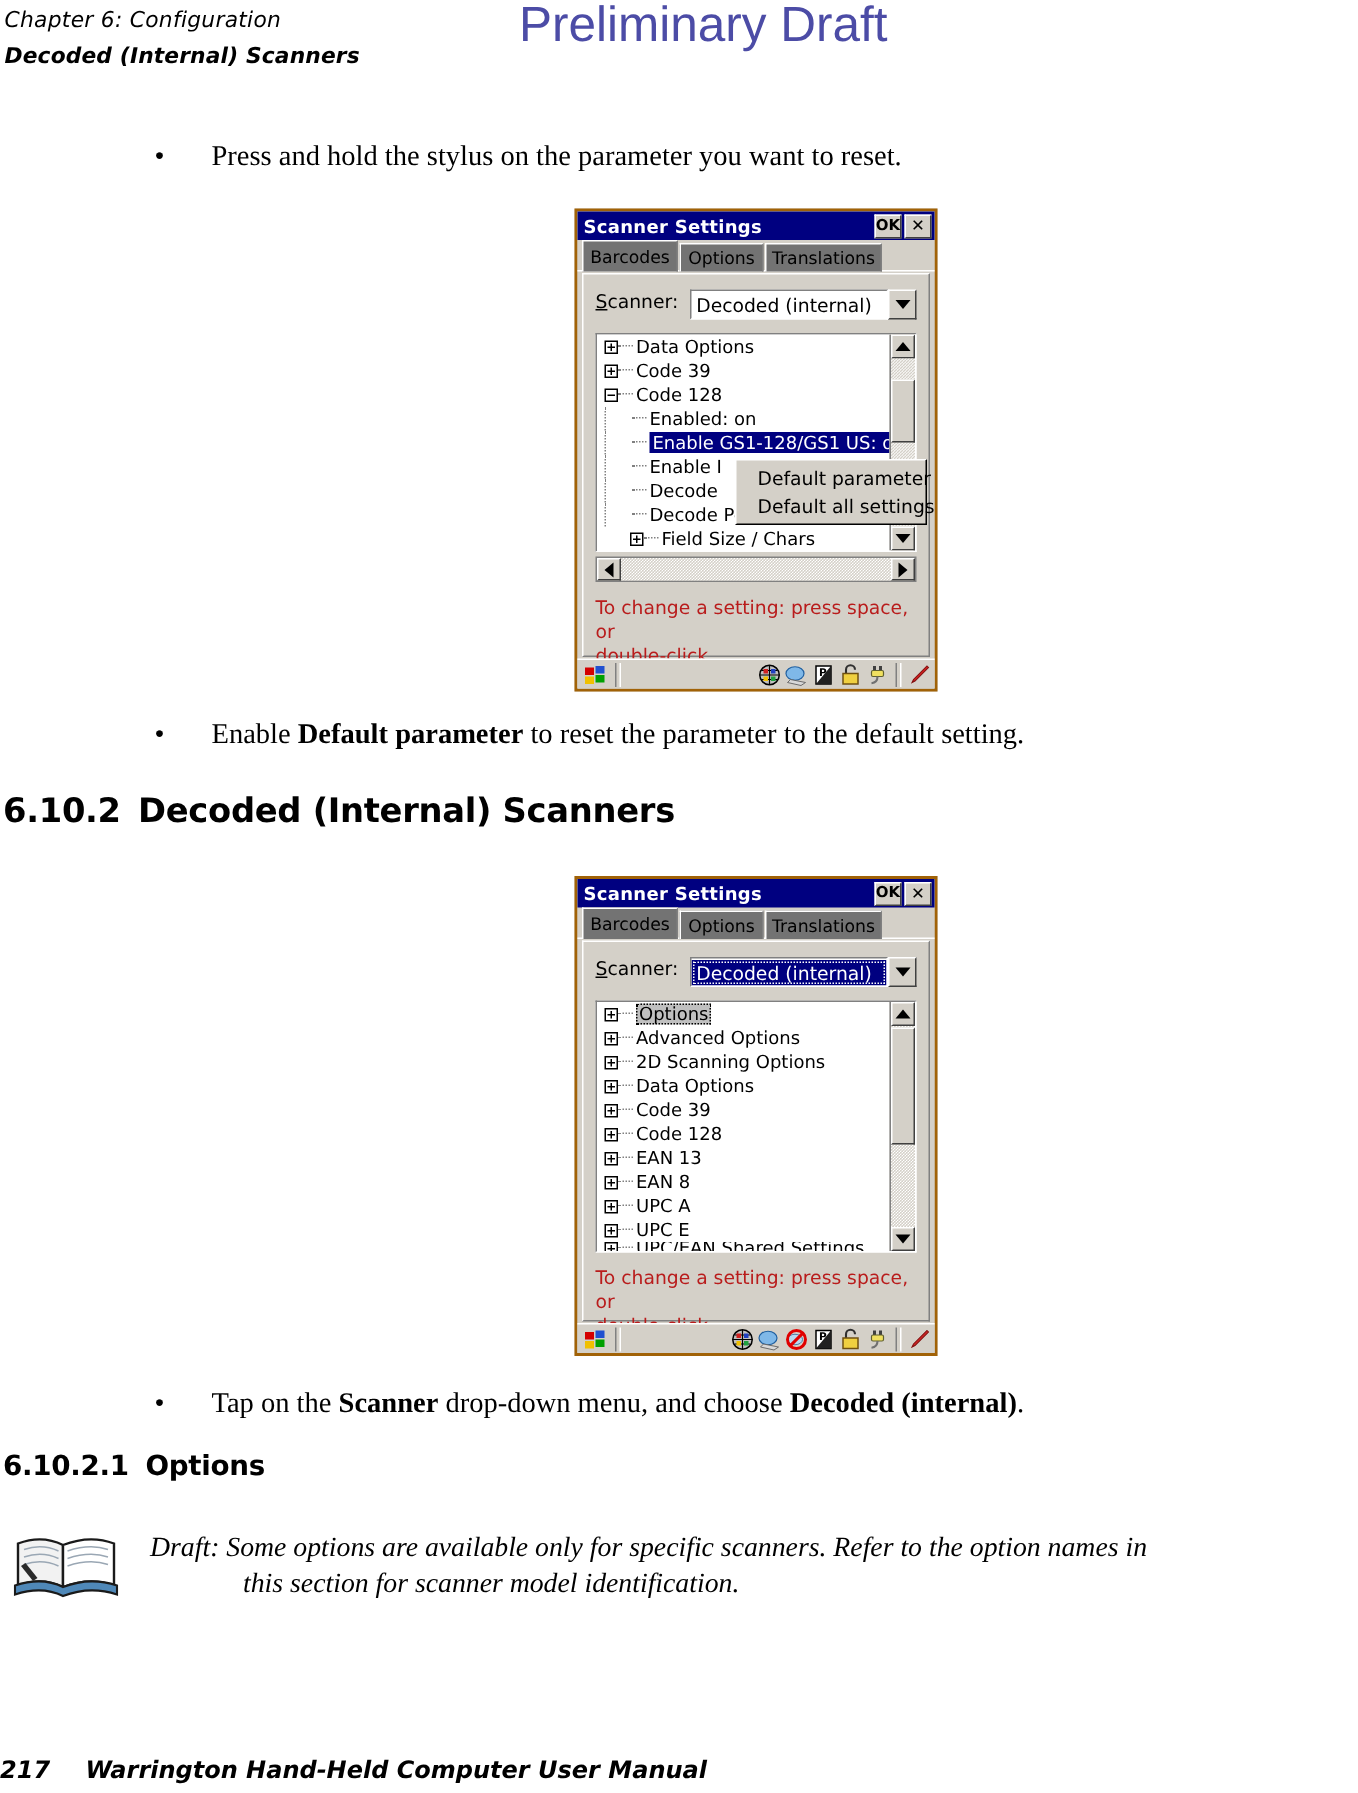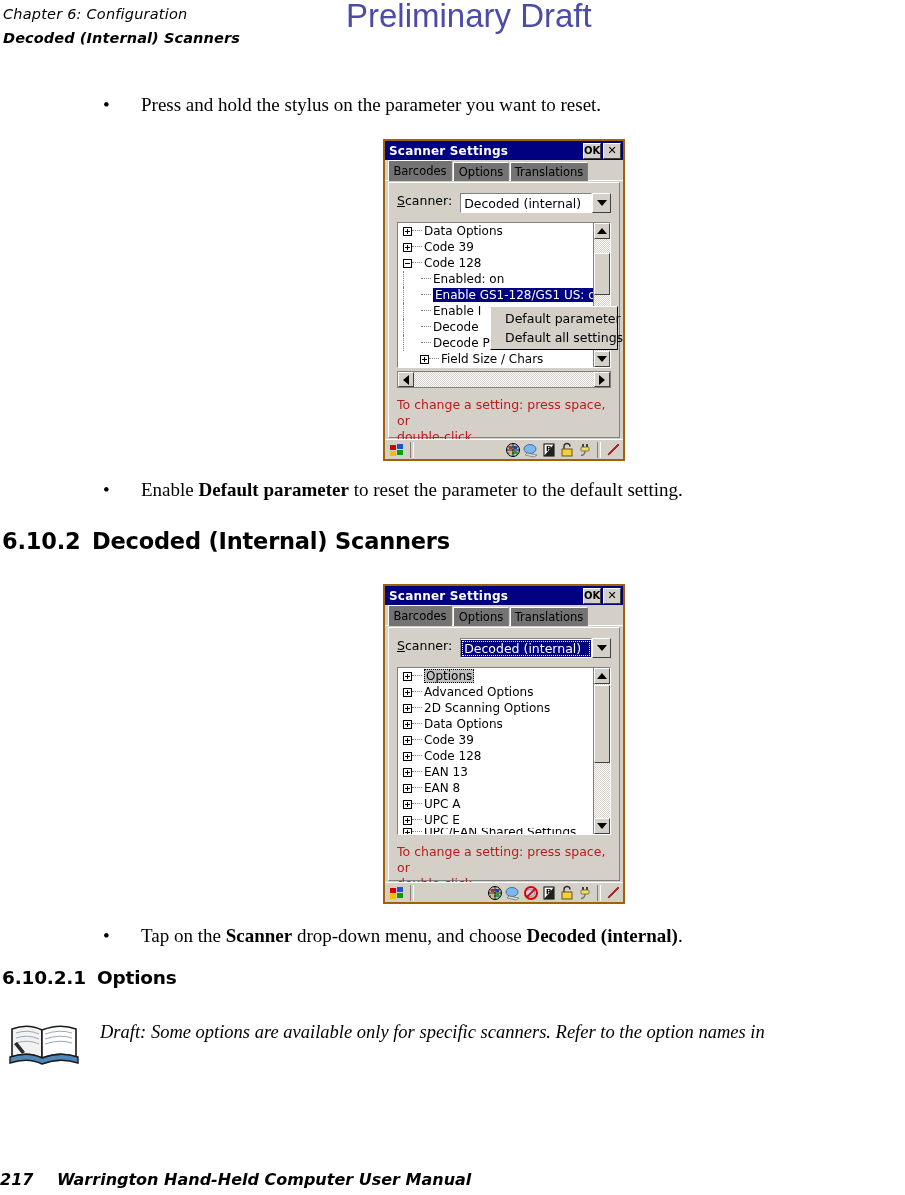--- a/index.html
+++ b/index.html
@@ -951,18 +951,19 @@
       <path d="M4 9 Q20 3 34 10 L34 38 Q20 31 4 37 Z" fill="#f2f2f2" stroke="#1a1a1a" stroke-width="1.6"></path>
       <path d="M68 9 Q52 3 34 10 L34 38 Q52 31 68 37 Z" fill="#ffffff" stroke="#1a1a1a" stroke-width="1.6"></path>
       <path d="M8 13 Q20 9 31 14 M8 18 Q20 14 31 19 M8 23 Q20 19 31 24" stroke="#9aa7b4" stroke-width="1" fill="none"></path>
       <path d="M64 13 Q52 9 37 14 M64 18 Q52 14 37 19 M64 23 Q52 19 37 24" stroke="#9aa7b4" stroke-width="1" fill="none"></path>
       <path d="M2 37 Q20 31 34 38 Q52 31 70 37 L70 43 Q52 37 34 44 Q20 37 2 43 Z" fill="#4f88b8" stroke="#1a1a1a" stroke-width="1.4"></path>
       <path d="M14 34 L6 24 L9 22 L17 32 Z" fill="#2a2a2a"></path>
     </svg>
   </div>
   <div class="note-text">
     <span>Draft:</span><span> Some options are available only for specific scanners. Refer to the option names in</span>
+    <span class="ln2">this section for scanner model identification.</span>
   </div>
 </div>
 
 <div class="footer">
   <span class="pg">217</span><span class="t">Warrington Hand-Held Computer User Manual</span>
 </div>
 
 </body></html>

